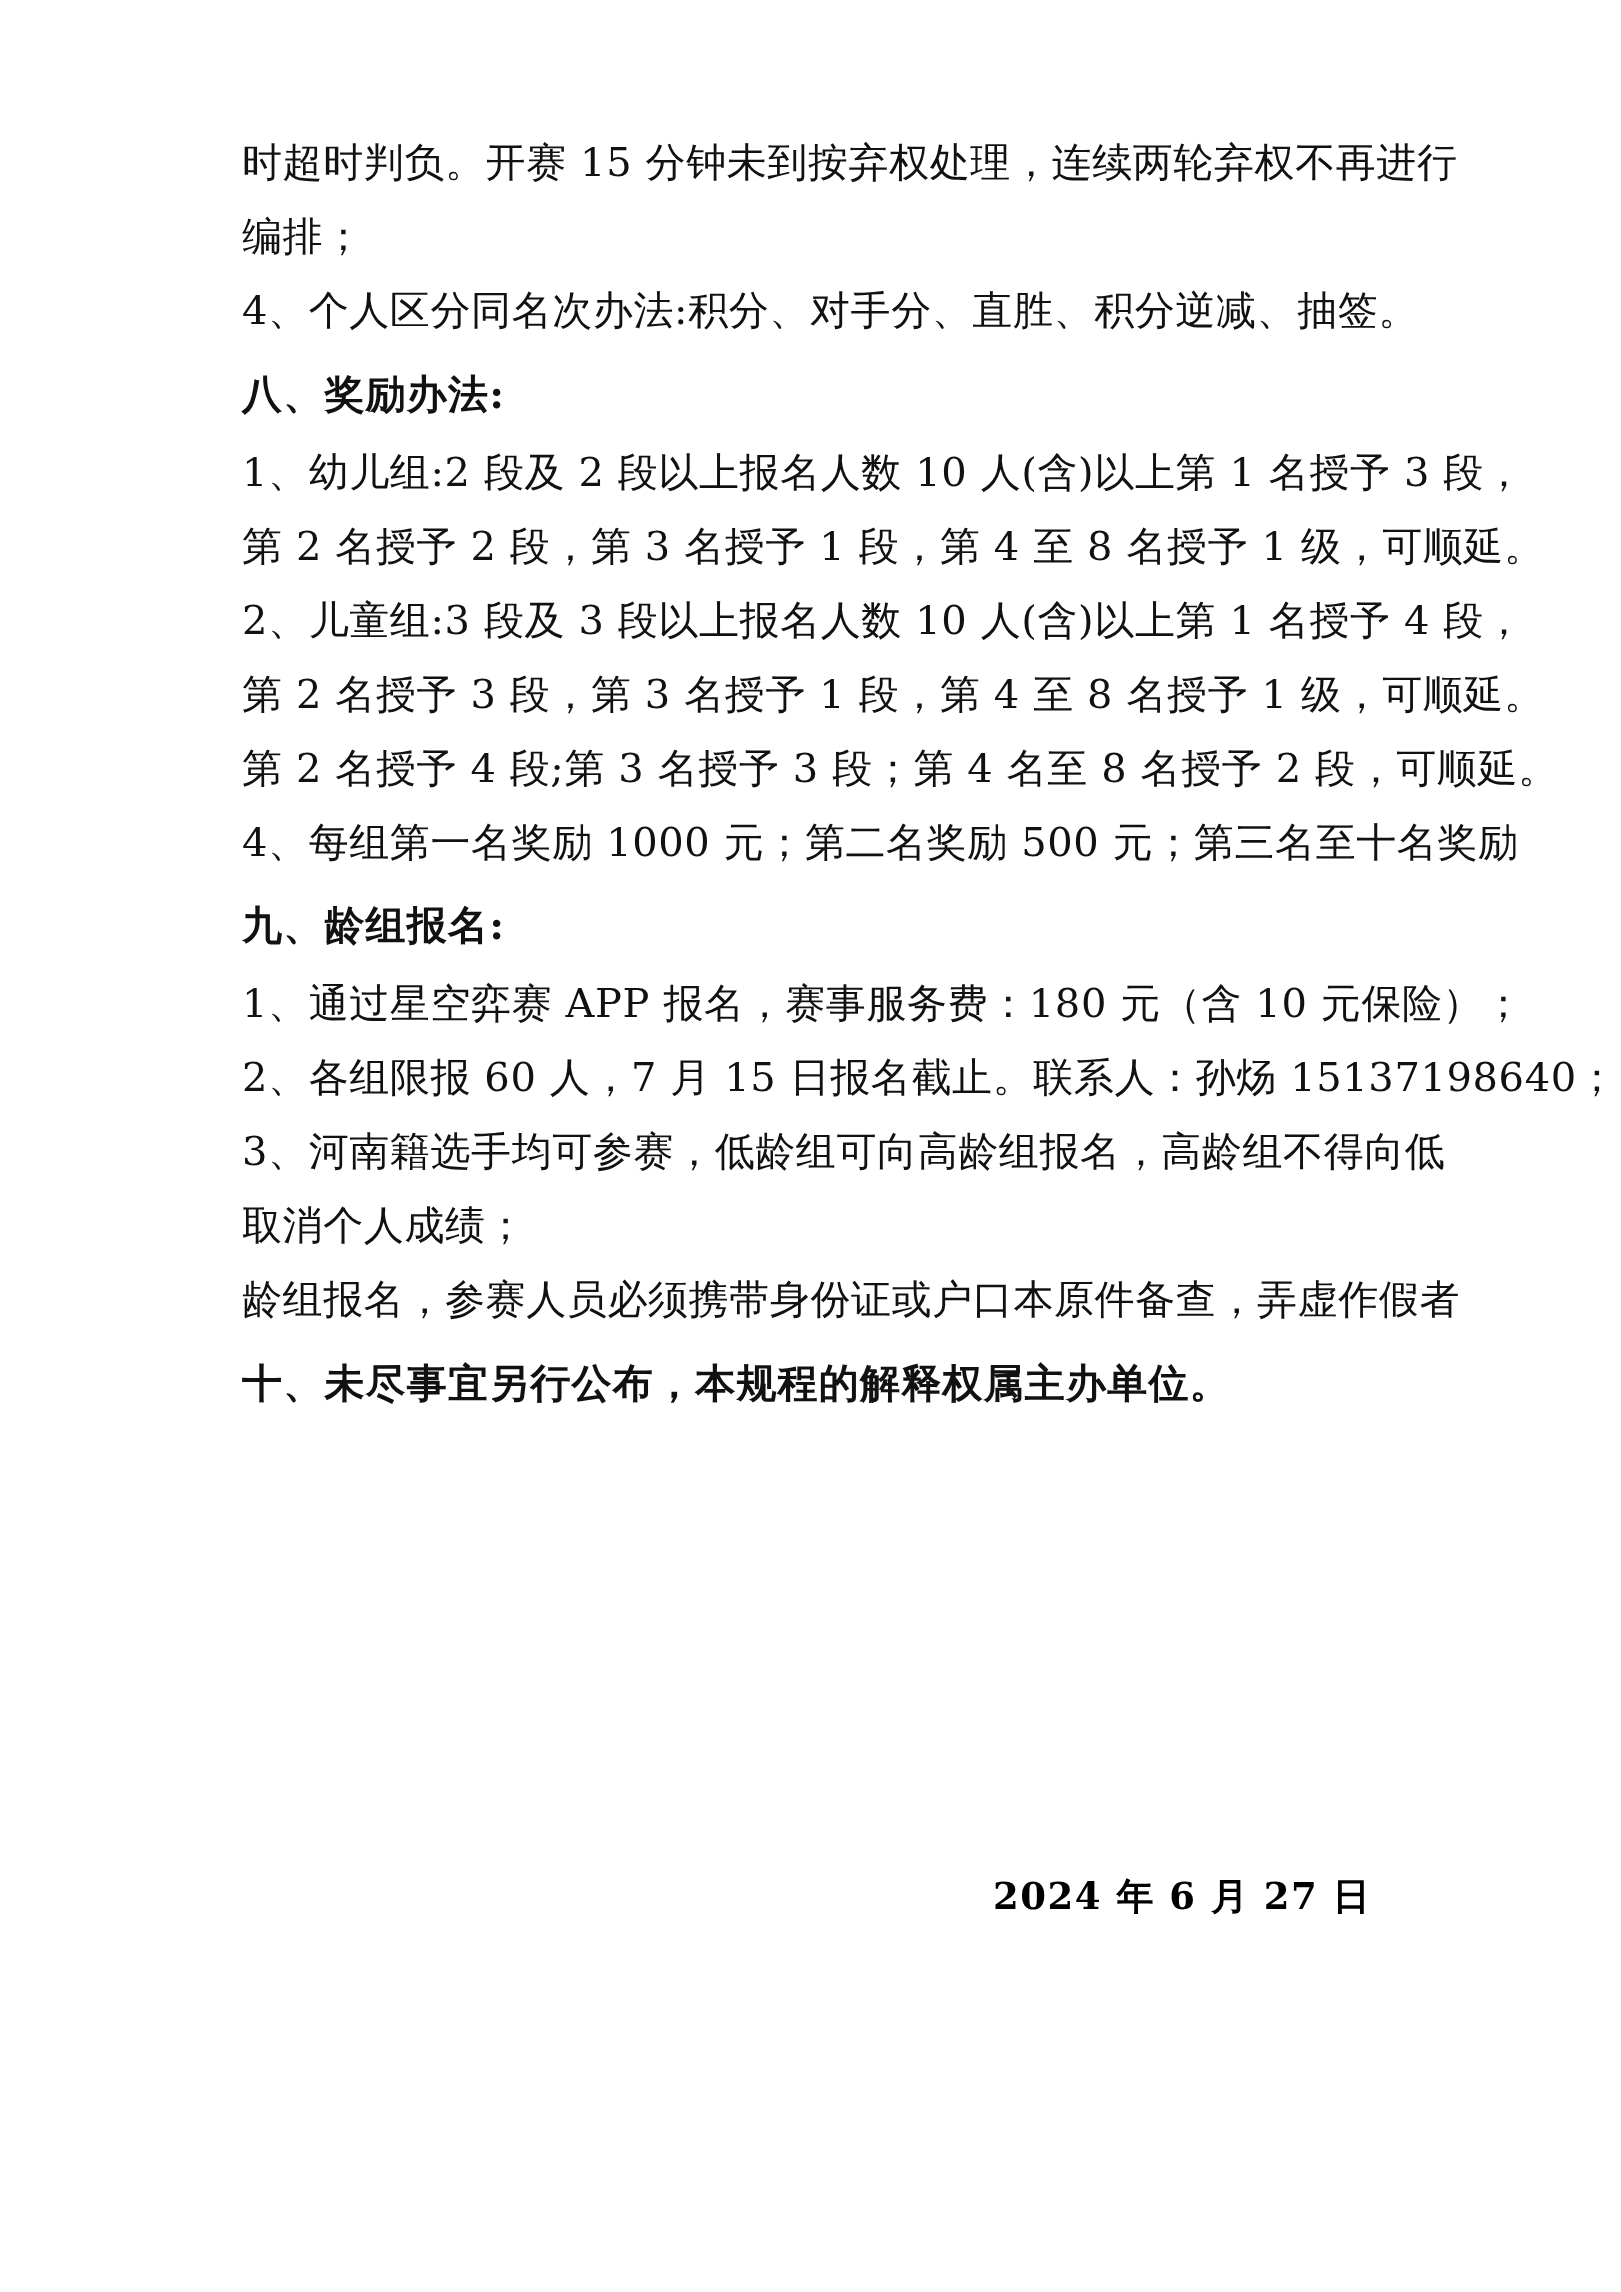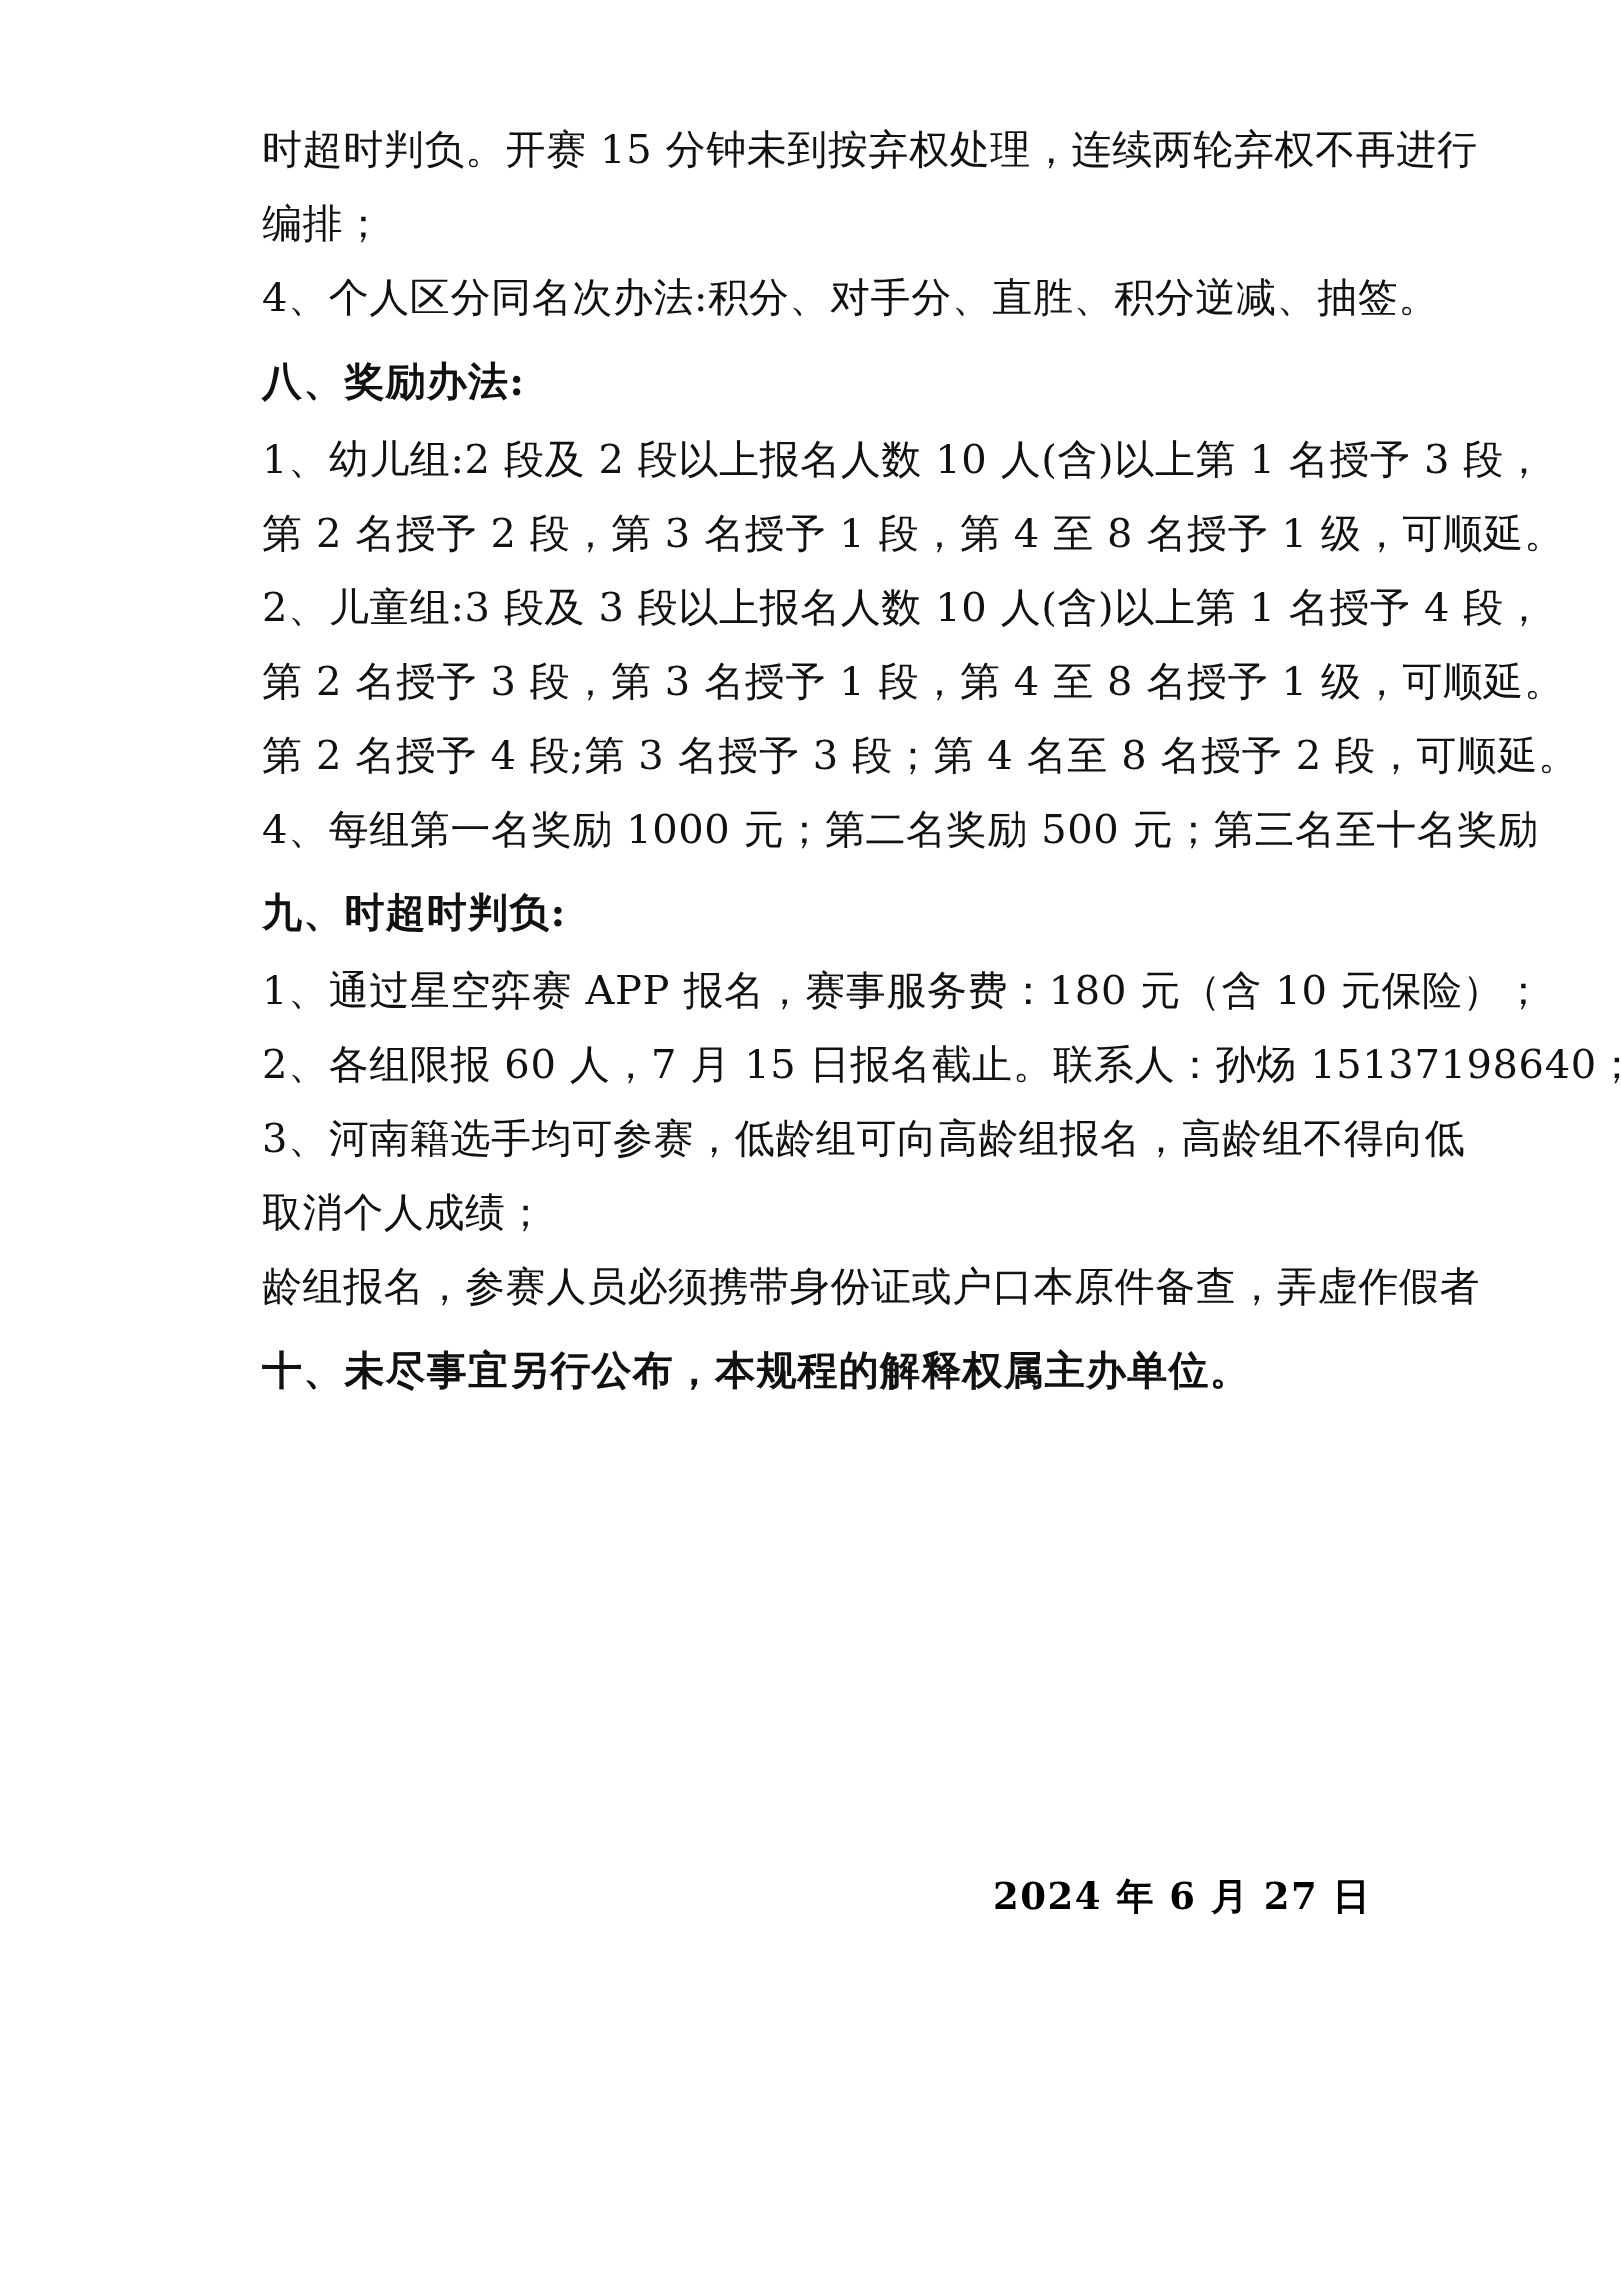--- a/index.html
+++ b/index.html
@@ -15,23 +15,22 @@
     position: relative;
     width: 1621px;
     height: 2293px;
     background: #ffffff;
     overflow: hidden;
     box-sizing: border-box;
   }
   .content {
     position: absolute;
     left: 242px;
-    top: 112px;
+    top: 125px;
     width: 1139px;
-    margin-left: 20px;
   }
   .line {
     font-size: 40px;
     line-height: 74px;
     letter-spacing: 0.6px;
     white-space: nowrap;
     font-weight: 400;
     color: #111111;
   }
   .line.bold {
@@ -73,21 +72,21 @@
     <div class="gap-sm"></div>
 
     <div class="line">1、幼儿组:2 段及 2 段以上报名人数 10 人(含)以上第 1 名授予 3 段，</div>
     <div class="line">第 2 名授予 2 段，第 3 名授予 1 段，第 4 至 8 名授予 1 级，可顺延。</div>
     <div class="line">2、儿童组:3 段及 3 段以上报名人数 10 人(含)以上第 1 名授予 4 段，</div>
     <div class="line">第 2 名授予 3 段，第 3 名授予 1 段，第 4 至 8 名授予 1 级，可顺延。</div>
     <div class="line">第 2 名授予 4 段;第 3 名授予 3 段；第 4 名至 8 名授予 2 段，可顺延。</div>
     <div class="line">4、每组第一名奖励 1000 元；第二名奖励 500 元；第三名至十名奖励</div>
 
     <div class="gap-head"></div>
-    <div class="line bold">九、时超时判负:</div>
+    <div class="line bold">九、龄组报名:</div>
     <div class="gap-sm"></div>
 
     <div class="line">1、通过星空弈赛 APP 报名，赛事服务费：180 元（含 10 元保险）；</div>
     <div class="line">2、各组限报 60 人，7 月 15 日报名截止。联系人：孙炀 15137198640；</div>
     <div class="line">3、河南籍选手均可参赛，低龄组可向高龄组报名，高龄组不得向低</div>
     <div class="line">取消个人成绩；</div>
     <div class="line">龄组报名，参赛人员必须携带身份证或户口本原件备查，弄虚作假者</div>
 
     <div class="gap-head"></div>
     <div class="line bold">十、未尽事宜另行公布，本规程的解释权属主办单位。</div>

